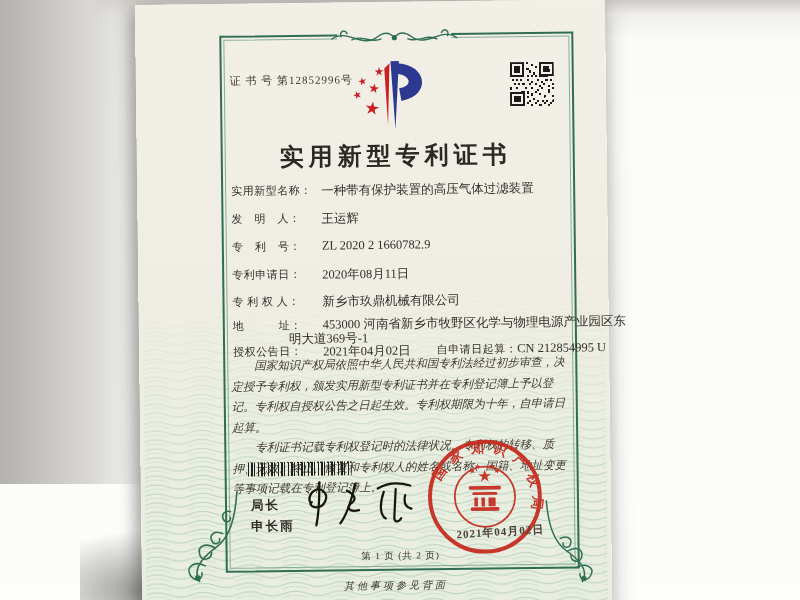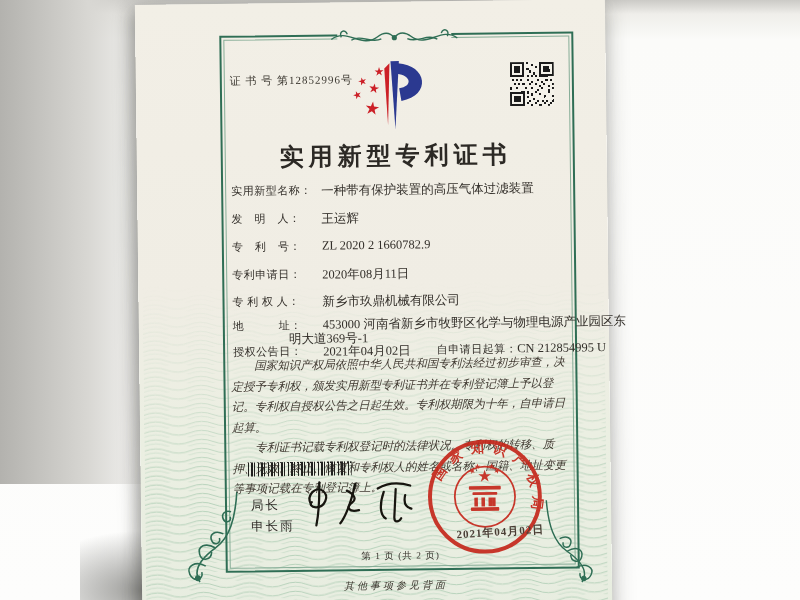--- a/index.html
+++ b/index.html
@@ -30,21 +30,21 @@
   .val{font-size:12.5px;}
   .addr-lines{display:flex;flex-direction:column;line-height:14px;}
   .addr-lines .l2{margin-left:-34px;}
   .grant-gap{width:26px;flex:none;}
   .paras{position:absolute;left:92px;top:352px;width:338px;font-size:11.5px;
     font-style:italic;line-height:20.5px;color:#413a32;}
   .paras p{margin:0;text-indent:2em;}
   .barcode{position:absolute;left:107px;top:459px;width:104px;height:14px;
     background:repeating-linear-gradient(90deg,#20201e 0 1.5px,transparent 1.5px 3px,
       #20201e 3px 5.5px,transparent 5.5px 6.5px,#20201e 6.5px 7.5px,transparent 7.5px 10px);}
-  .signer{position:absolute;left:110px;top:492px;font-size:12.5px;font-weight:normal;
+  .signer{position:absolute;left:110px;top:492px;font-size:12.5px;font-weight:bold;
     color:#2f2b27;letter-spacing:2px;line-height:21px;}
   .sig{position:absolute;left:158px;top:472px;width:120px;height:60px;}
   .seal{position:absolute;left:282px;top:434px;width:124px;height:124px;opacity:.92;}
   .seal-date{position:absolute;left:294px;top:524px;width:130px;text-align:center;
     font-size:11px;font-weight:bold;color:#4a3e35;letter-spacing:1px;transform:rotate(-3deg);}
   .page-info{position:absolute;left:84px;top:548px;width:350px;text-align:center;
     font-size:9.5px;color:#37332d;letter-spacing:1px;}
   .footer-note{position:absolute;left:84px;top:577px;width:340px;text-align:center;
     font-size:10px;font-style:italic;color:#3c372f;letter-spacing:3px;}
   .orn-top{position:absolute;left:194px;top:21px;width:130px;height:30px;}

